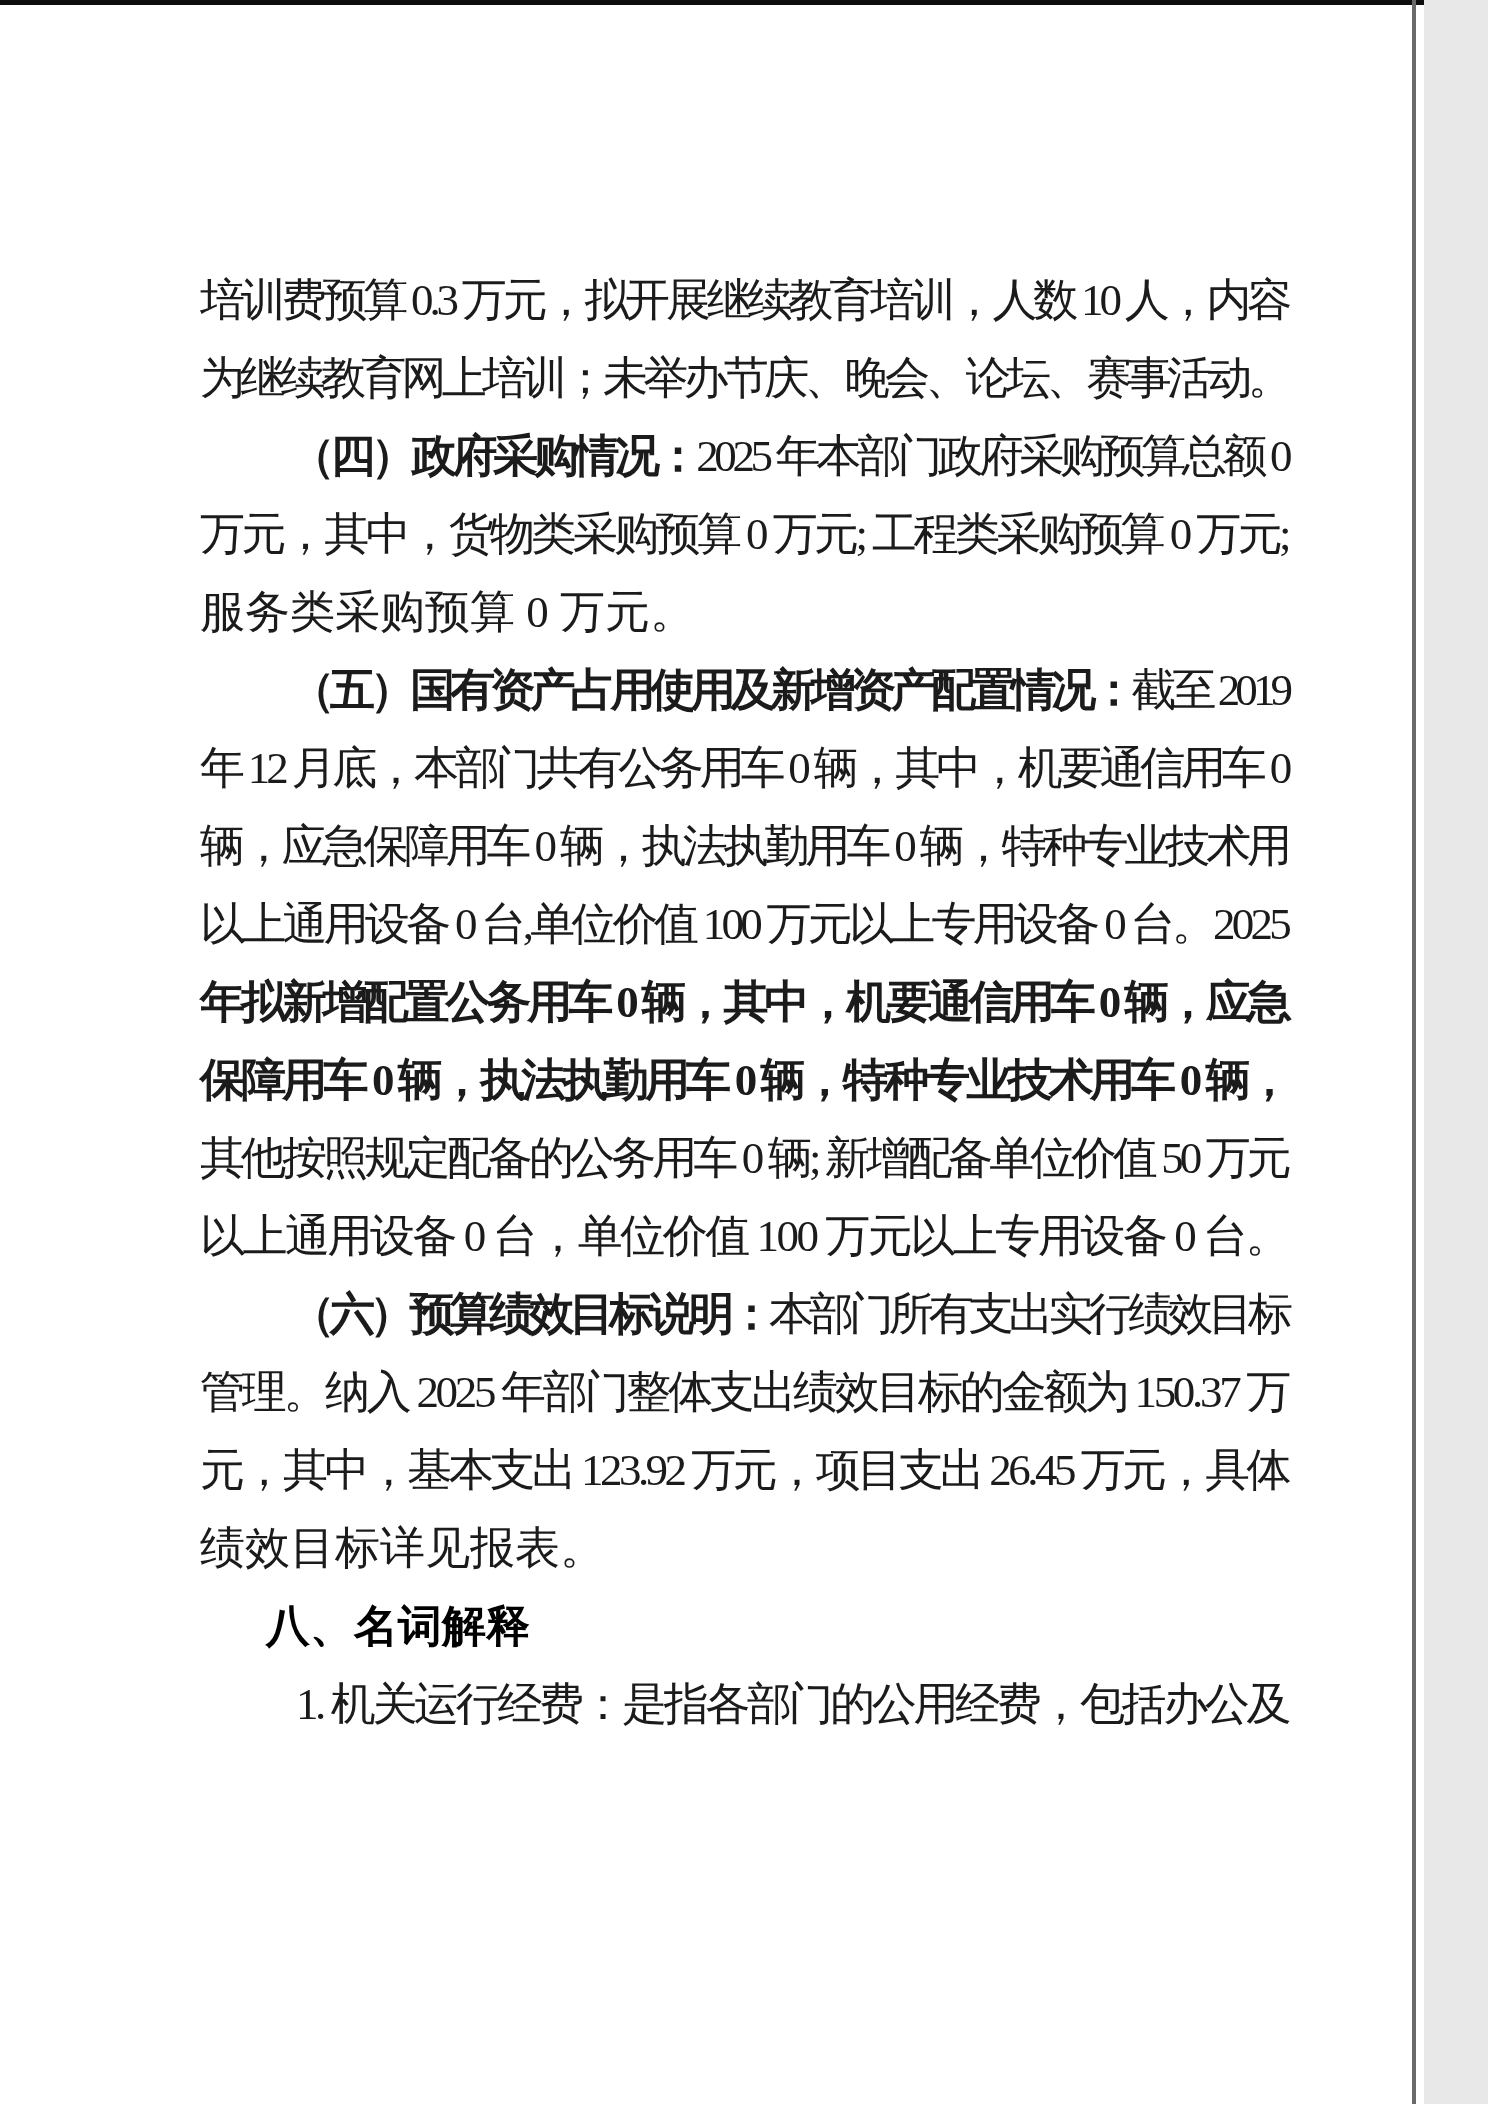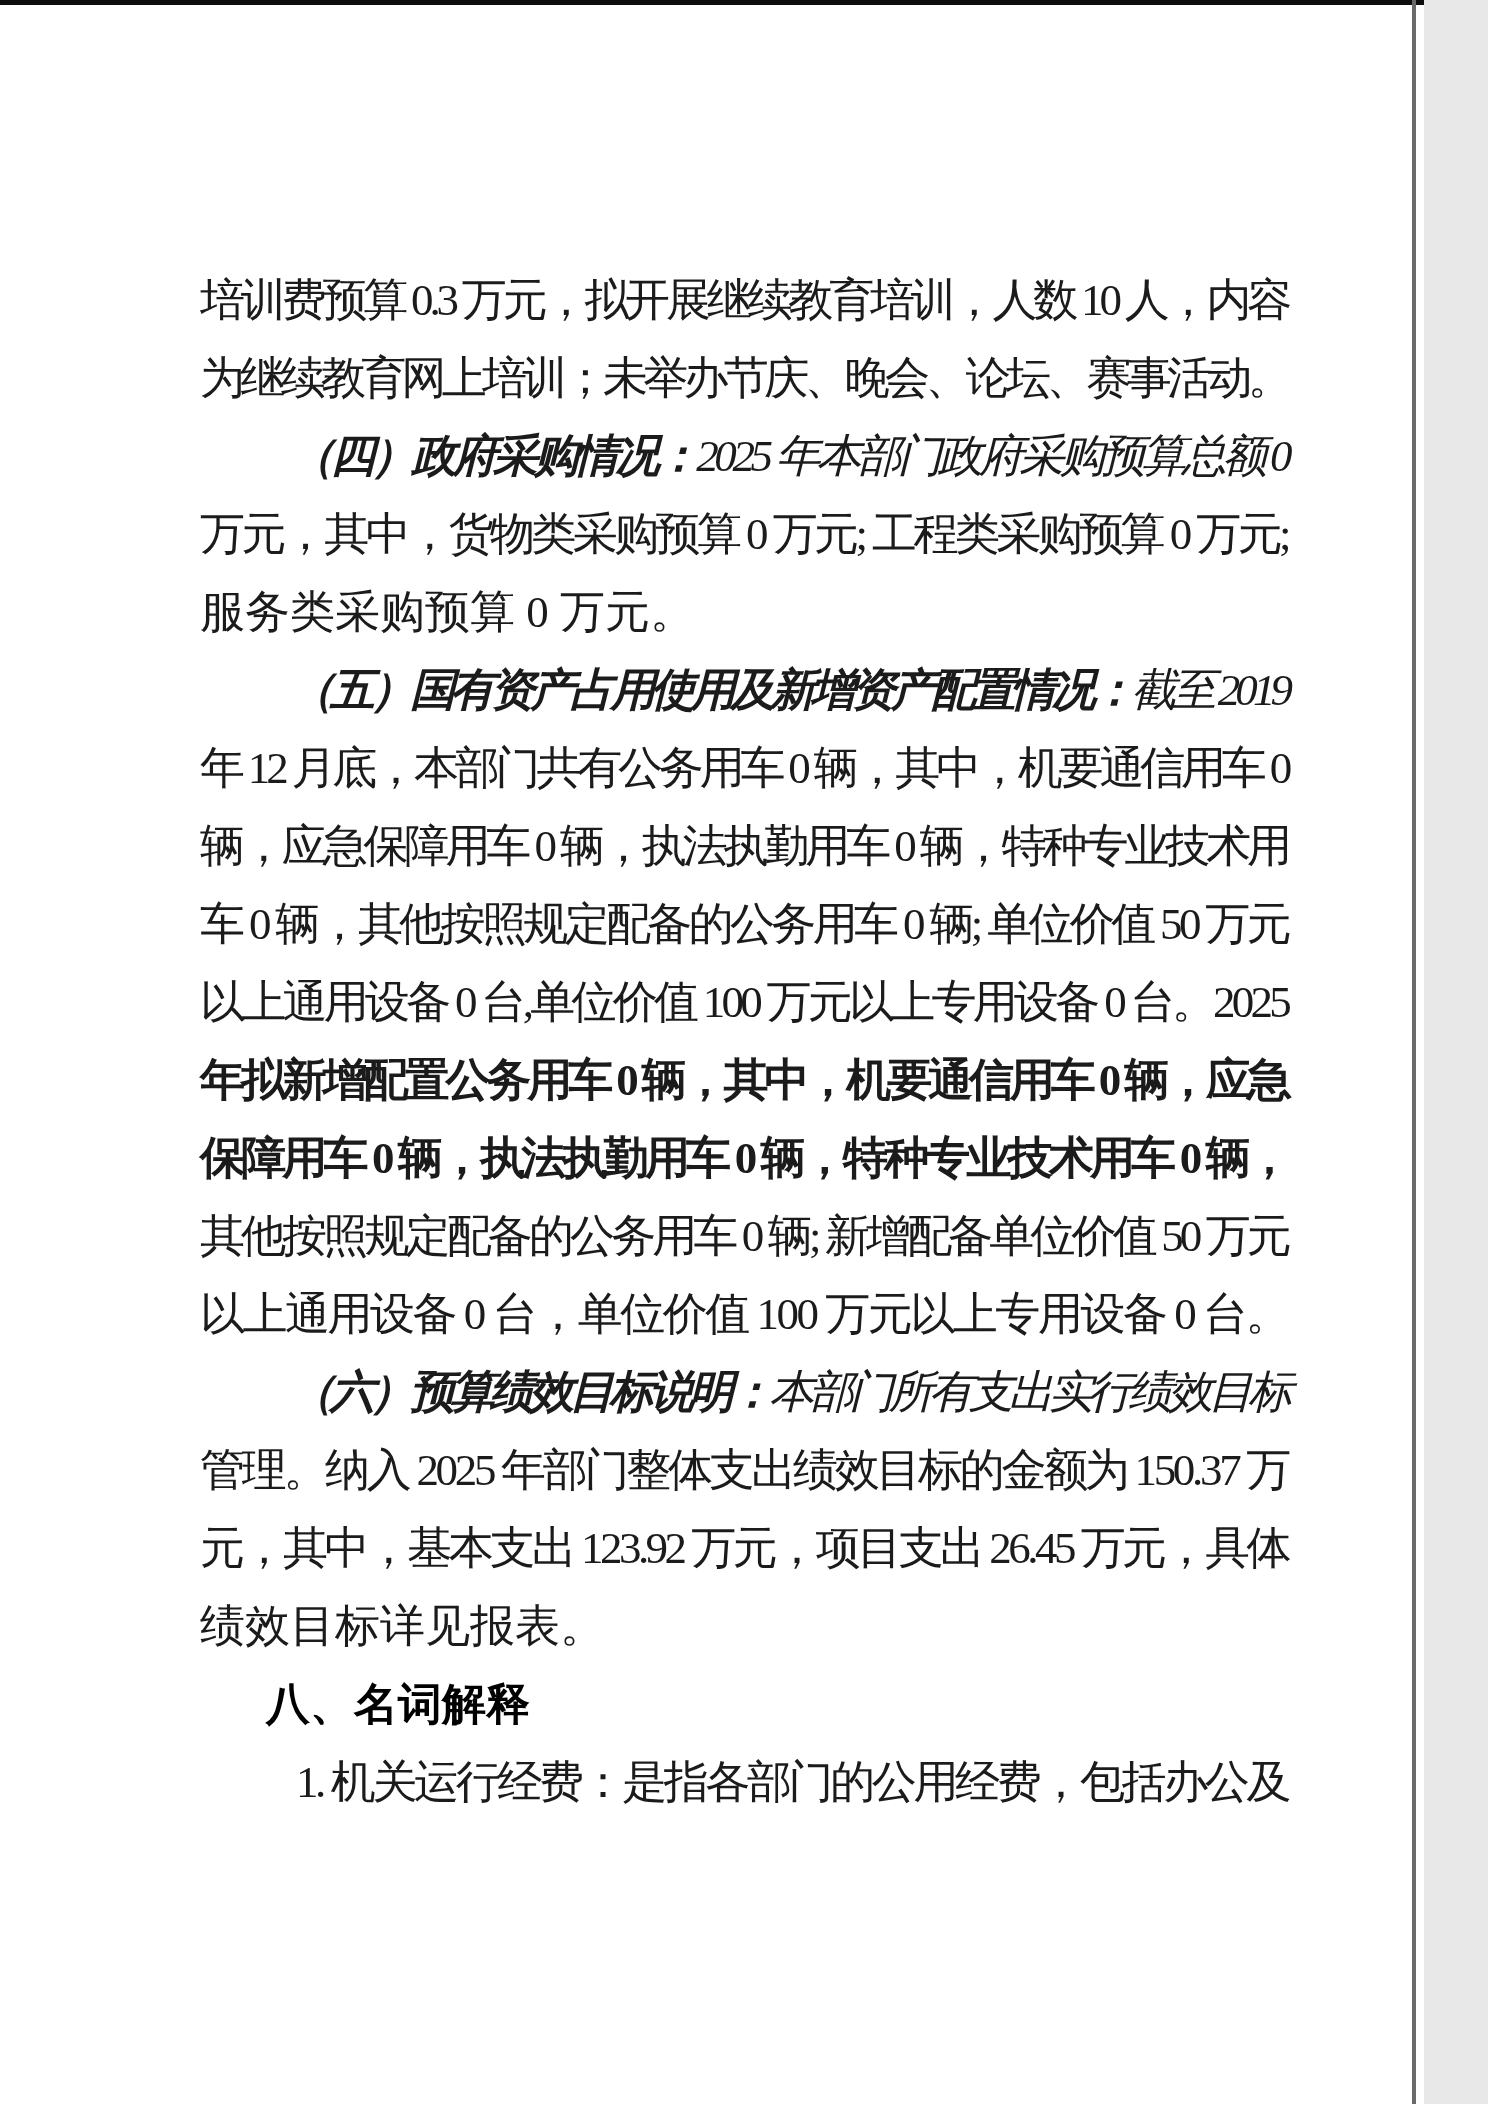--- a/index.html
+++ b/index.html
@@ -29,21 +29,21 @@
     top: 261px;
     width: 1088px;
   }
   .line {
     height: 78px;
     line-height: 78px;
     font-size: 45px;
     white-space: nowrap;
     color: var(--text-color, #1b1b1b);
   }
-  .line.para { padding-left: 90px; font-style: italic; }
+  .line.para { padding-left: 90px; }
   .line.numbered { padding-left: 96px; }
   .line.heading {
     padding-left: 66px;
     font-family: "Liberation Sans", "DejaVu Sans", sans-serif;
     font-weight: 700;
     font-size: 44px;
     color: var(--heading-color, #000000);
   }
   .seg.bold { font-weight: 700; }
 </style>
@@ -55,21 +55,20 @@
   <div class="right-border"></div>
   <div class="text-block" id="text-block">
       <div class="line body"><span class="inner" style="letter-spacing: -4.18939px;"><span class="seg">培训费预算 0.3 万元，拟开展继续教育培训，人数 10 人，内容</span></span></div>
       <div class="line body"><span class="inner" style="letter-spacing: -4.7037px;"><span class="seg">为继续教育网上培训；未举办节庆、晚会、论坛、赛事活动。</span></span></div>
       <div class="line para"><span class="inner" style="letter-spacing: -4.37931px;"><span class="seg bold">（四）政府采购情况：</span><span class="seg">2025 年本部门政府采购预算总额 0</span></span></div>
       <div class="line body"><span class="inner" style="letter-spacing: -3.58381px;"><span class="seg">万元，其中，货物类采购预算 0 万元; 工程类采购预算 0 万元;</span></span></div>
       <div class="line body"><span class="inner"><span class="seg">服务类采购预算 0 万元。</span></span></div>
       <div class="line para"><span class="inner" style="letter-spacing: -4.9375px;"><span class="seg bold">（五）国有资产占用使用及新增资产配置情况：</span><span class="seg">截至 2019</span></span></div>
       <div class="line body"><span class="inner" style="letter-spacing: -4.18939px;"><span class="seg">年 12 月底，本部门共有公务用车 0 辆，其中，机要通信用车 0</span></span></div>
       <div class="line body"><span class="inner" style="letter-spacing: -4.09677px;"><span class="seg">辆，应急保障用车 0 辆，执法执勤用车 0 辆，特种专业技术用</span></span></div>
-      <div class="line body"><span class="inner" style="letter-spacing: -3.66473px;"><span class="seg">车 0 辆，其他按照规定配备的公务用车 0 辆; 单位价值 50 万元</span></span></div>
       <div class="line body"><span class="inner" style="letter-spacing: -3.73649px;"><span class="seg">以上通用设备 0 台,单位价值 100 万元以上专用设备 0 台。2025</span></span></div>
       <div class="line body"><span class="inner" style="letter-spacing: -4.09677px; font-weight: bold;"><span class="seg">年拟新增配置公务用车 0 辆，其中，机要通信用车 0 辆，应急</span></span></div>
       <div class="line body"><span class="inner" style="letter-spacing: -3.84848px; font-weight: bold;"><span class="seg">保障用车 0 辆，执法执勤用车 0 辆，特种专业技术用车 0 辆，</span></span></div>
       <div class="line body"><span class="inner" style="letter-spacing: -3.88684px;"><span class="seg">其他按照规定配备的公务用车 0 辆; 新增配备单位价值 50 万元</span></span></div>
       <div class="line body"><span class="inner" style="letter-spacing: -2.48485px; text-align: right;"><span class="seg">以上通用设备 0 台，单位价值 100 万元以上专用设备 0 台。</span></span></div>
       <div class="line para"><span class="inner" style="letter-spacing: -5.08px;"><span class="seg bold">（六）预算绩效目标说明：</span><span class="seg">本部门所有支出实行绩效目标</span></span></div>
       <div class="line body"><span class="inner" style="letter-spacing: -3.30714px;"><span class="seg">管理。纳入 2025 年部门整体支出绩效目标的金额为 150.37 万</span></span></div>
       <div class="line body"><span class="inner" style="letter-spacing: -3.52778px;"><span class="seg">元，其中，基本支出 123.92 万元，项目支出 26.45 万元，具体</span></span></div>
       <div class="line body"><span class="inner"><span class="seg">绩效目标详见报表。</span></span></div>
       <div class="line heading"><span class="inner"><span class="seg bold">八、名词解释</span></span></div>

